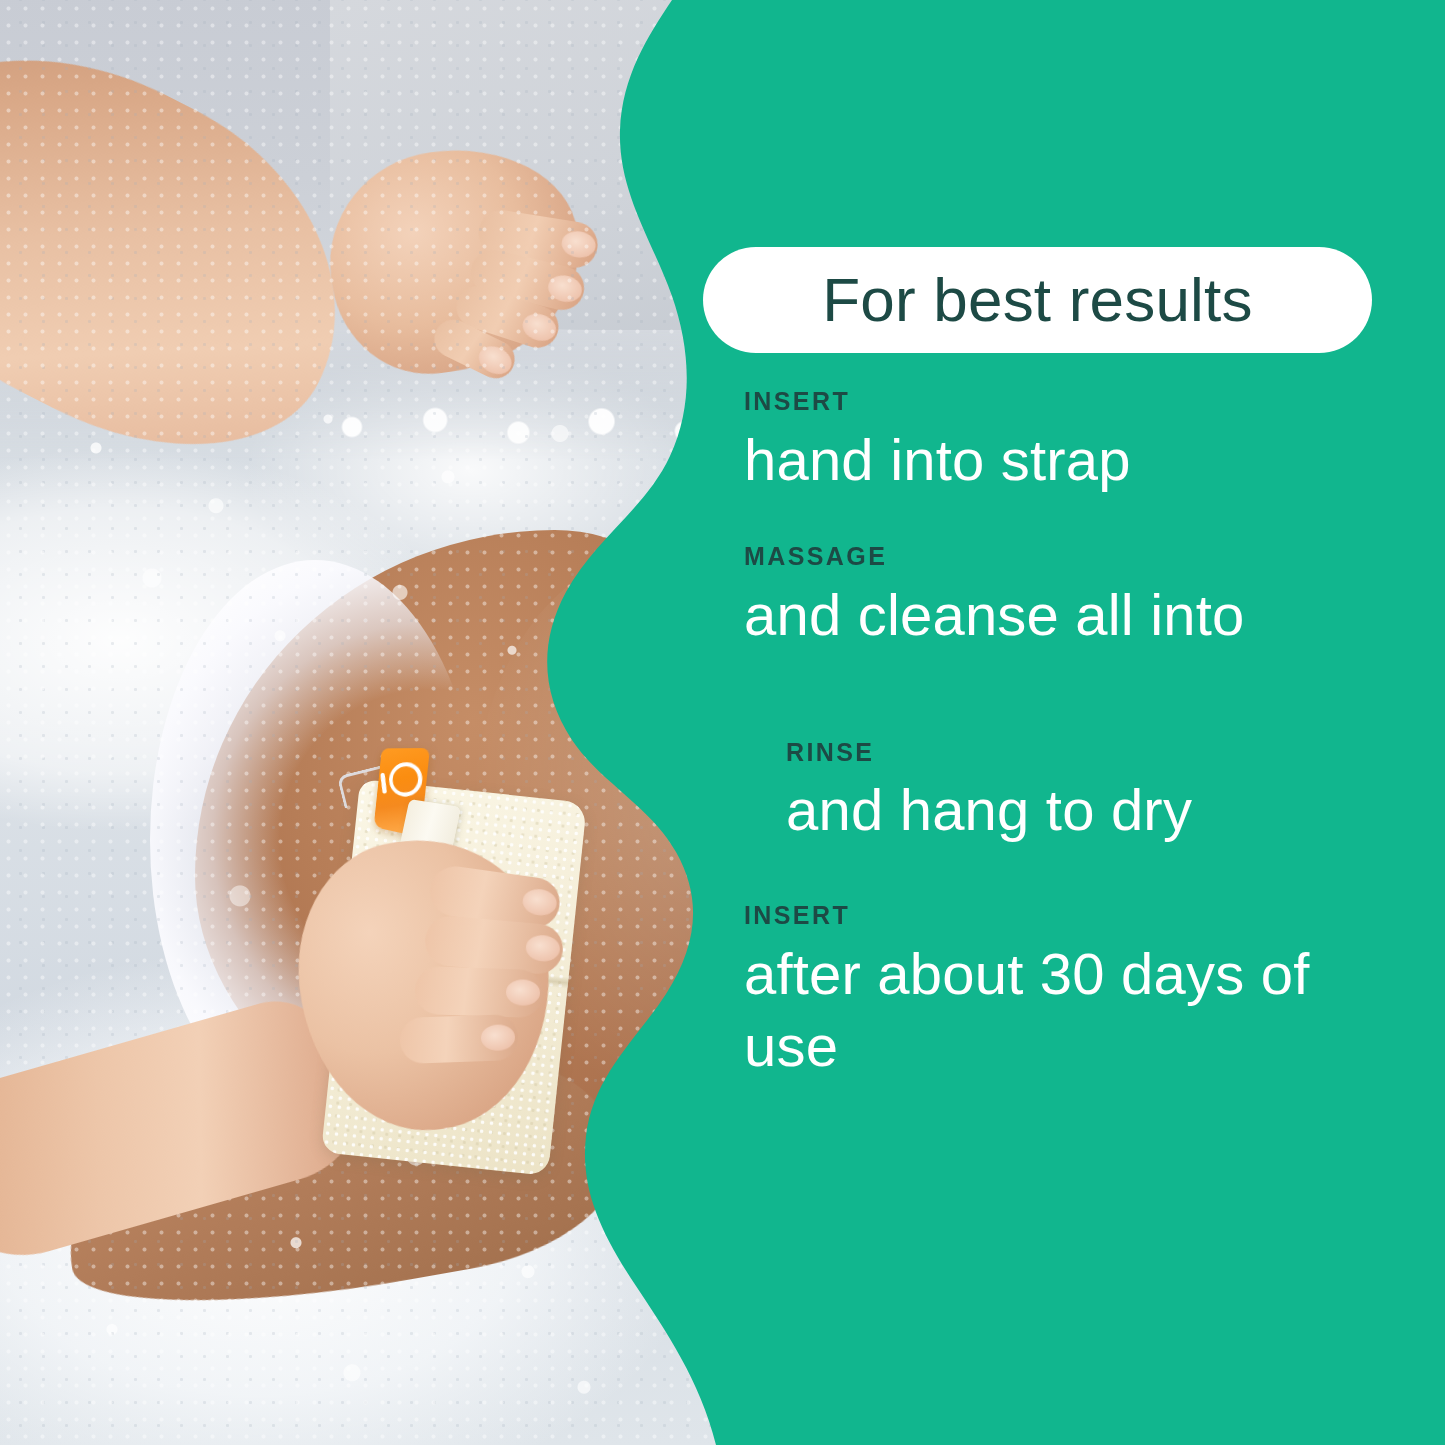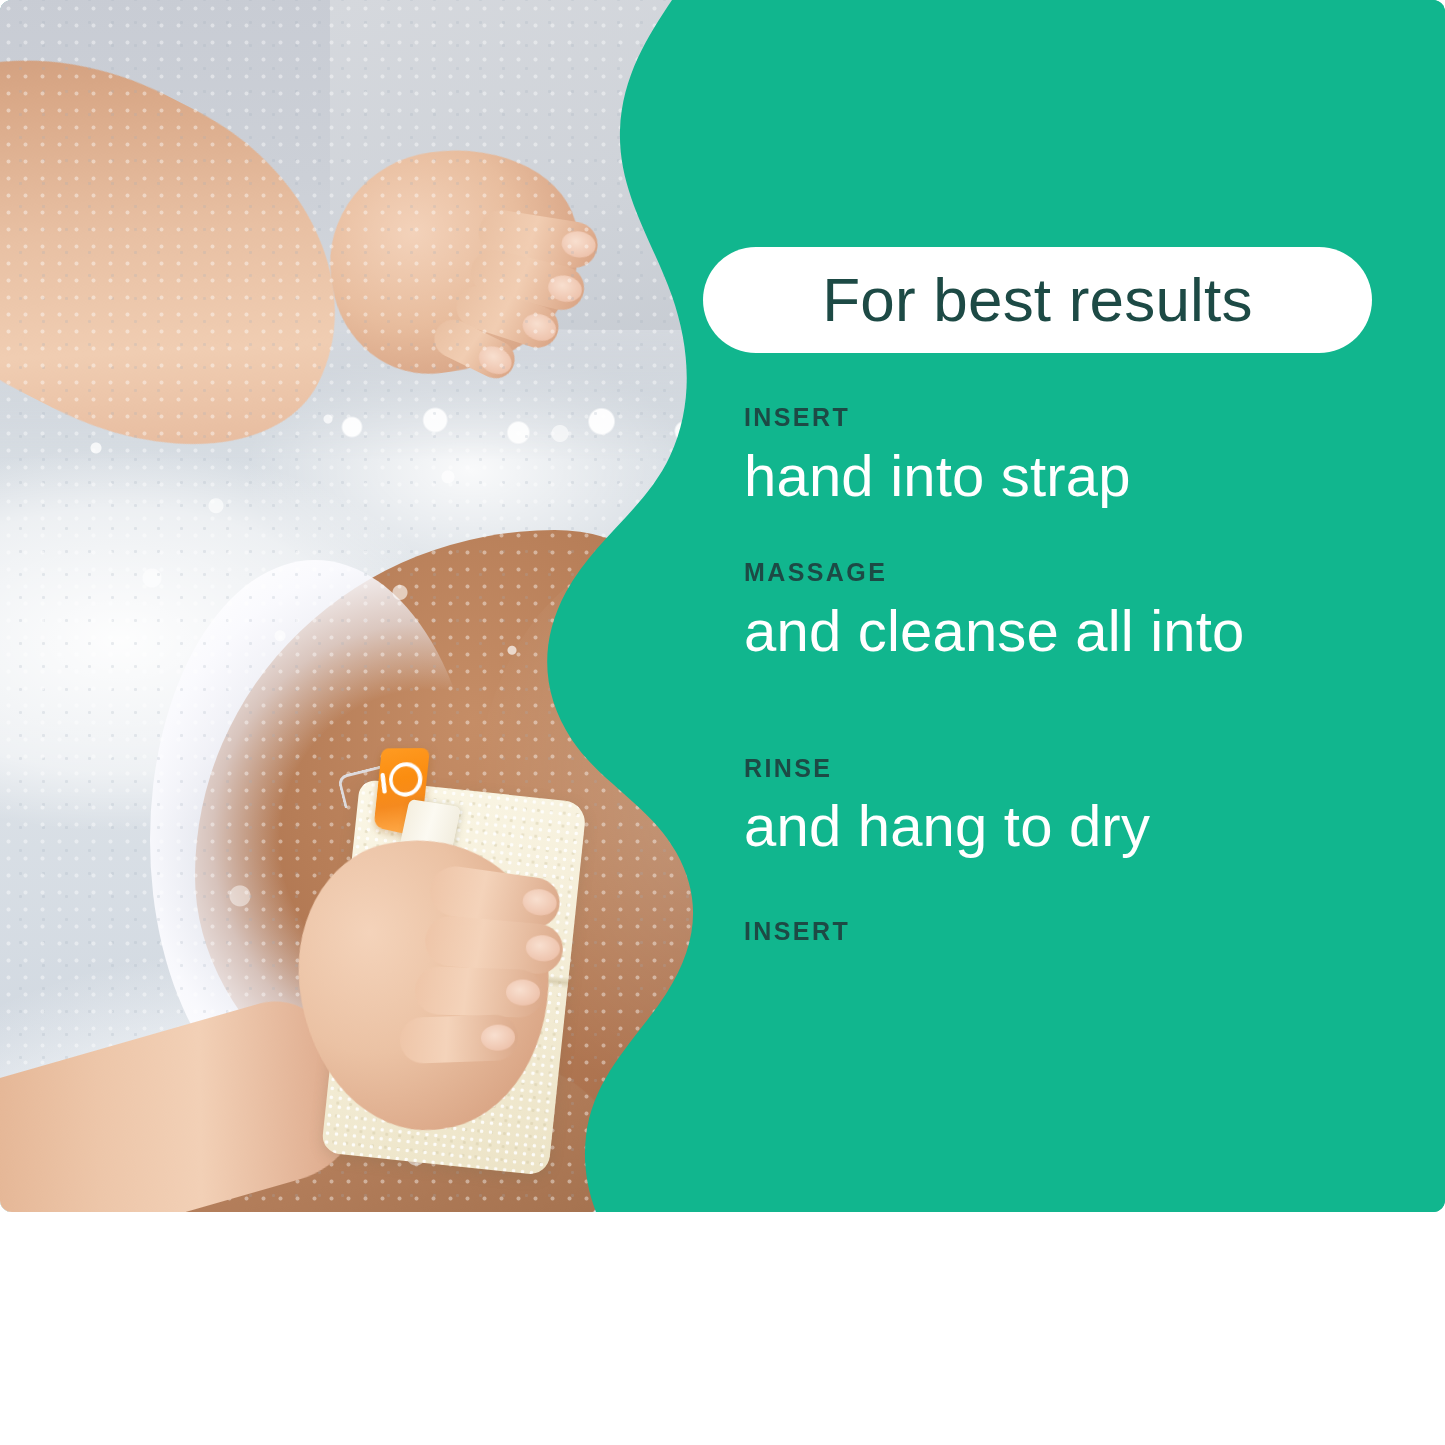--- a/index.html
+++ b/index.html
@@ -6,24 +6,23 @@
     margin: 0;
     padding: 0;
     background: #ffffff;
   }
   body {
     font-family: "Liberation Sans", sans-serif;
   }
   .canvas {
     position: relative;
     width: 1445px;
-    height: 1212px;
+    height: 1445px;
     overflow: hidden;
     background: #11b68e;
-    border-radius: 12px;
   }
 
   
   .photo-clip {
     position: absolute;
     left: 0; top: 0;
     width: 1445px; height: 1445px;
   }
   .photo {
     position: absolute;
@@ -279,21 +278,21 @@
     font-weight: 400;
     color: #1d4a45;
     letter-spacing: 0.2px;
     line-height: 1;
     white-space: nowrap;
   }
 
   .steps {
     position: absolute;
     left: 744px;
-    top: 404px;
+    top: 388px;
     width: 640px;
   }
   .step { margin-bottom: 36px; }
   .step:last-child { margin-bottom: 0; }
   .step-label {
     font-size: 25px;
     font-weight: 700;
     letter-spacing: 2.4px;
     color: #1d4a45;
     line-height: 1.1;
@@ -302,21 +301,21 @@
   .step-text {
     font-size: 58px;
     font-weight: 400;
     color: #ffffff;
     line-height: 1.24;
     letter-spacing: 0.2px;
   }
   .step.s1 { margin-bottom: 46px; }
   .step.s2 { margin-bottom: 48px; }
   .step.s3 { margin-bottom: 88px; }
-  .step.s4 { margin-bottom: 56px; }
+  .step.s4 { margin-bottom: 56px; margin-left: 42px; }
 </style>
 </head>
 <body>
 
 <div class="canvas">
 
   <div class="photo-clip">
     <div class="photo">
       <div class="water"></div>
       <div class="tub-wall"></div>
@@ -394,16 +393,17 @@
       <div class="step-text">and cleanse all into</div>
     </div>
 
     <div class="step s4">
       <div class="step-label">RINSE</div>
       <div class="step-text">and hang to dry</div>
     </div>
 
     <div class="step s5">
       <div class="step-label">INSERT</div>
+      <div class="step-text">after about 30 days of use</div>
     </div>
 
   </div>
 </div>
 
 </body></html>

